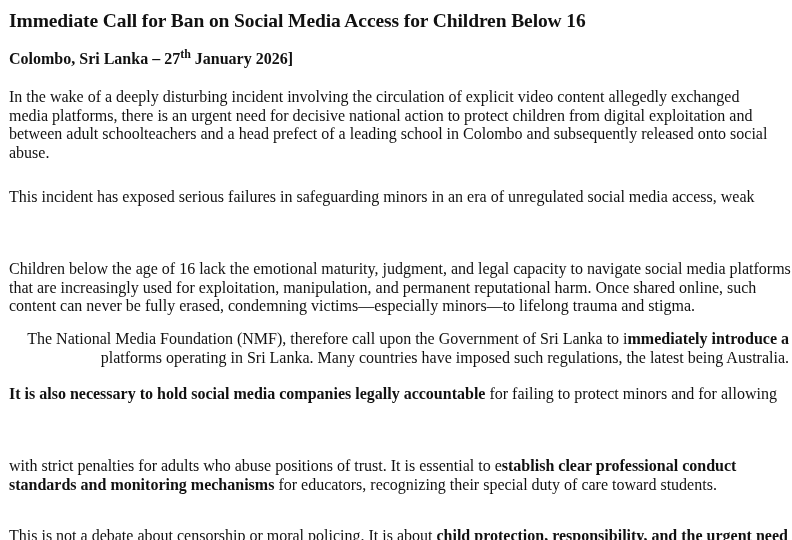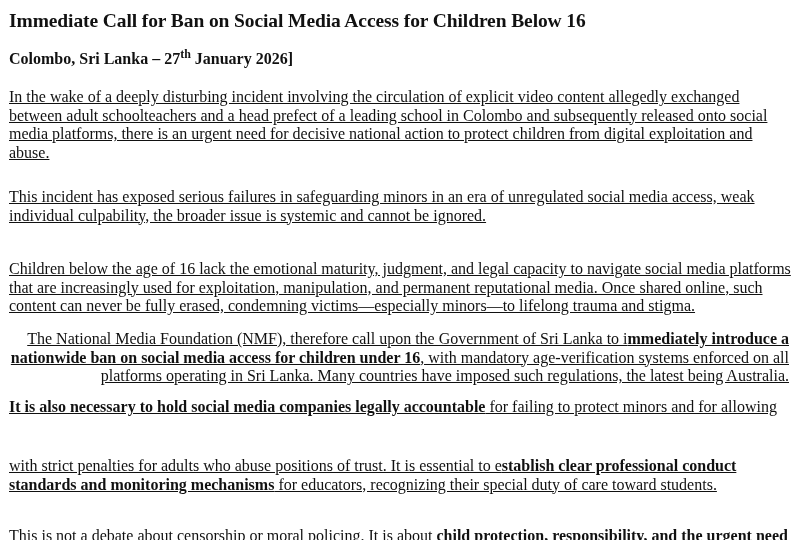--- a/index.html
+++ b/index.html
@@ -47,61 +47,58 @@
     .para {
       position: absolute;
       left: 0;
       width: 780px;
       font-size: 16px;
       line-height: 18.5px;
     }
     .line {
       display: block;
       white-space: nowrap;
-      text-decoration: underline;
     }
     b { font-weight: bold; }
     #p1 { top: 88px; }
     #p2 { top: 188px; }
     #p3 { top: 260px; }
     #p4 { top: 330px; text-align: right; }
-    #p5 { top: 398px; }
+    #p5 { top: 385px; }
     #p6 { top: 457px; }
     #p7 { top: 527px; }
   </style>
 </head>
 <body>
 
 <div class="page">
 
   <div class="title">Immediate Call for Ban on Social Media Access for Children Below 16</div>
 
   <div class="dateline"><span>Colombo, Sri Lanka – 27</span><sup>th</sup><span> January 2026]</span></div>
 
   <div class="para" id="p1">
     <span class="line">In the wake of a deeply disturbing incident involving the circulation of explicit video content allegedly exchanged</span>
+    <span class="line">media platforms, there is an urgent need for decisive national action to protect children from digital exploitation and</span>
     <span class="line">between adult schoolteachers and a head prefect of a leading school in Colombo and subsequently released onto social</span>
-    <span class="line">media platforms, there is an urgent need for decisive national action to protect children from digital exploitation and</span>
     <span class="line">abuse.</span>
   </div>
 
   <div class="para" id="p2">
     <span class="line">This incident has exposed serious failures in safeguarding minors in an era of unregulated social media access, weak</span>
-    <span class="line">individual culpability, the broader issue is systemic and cannot be ignored.</span>
   </div>
 
   <div class="para" id="p3">
     <span class="line">Children below the age of 16 lack the emotional maturity, judgment, and legal capacity to navigate social media platforms</span>
-    <span class="line">that are increasingly used for exploitation, manipulation, and permanent reputational media. Once shared online, such</span>
+    <span class="line">that are increasingly used for exploitation, manipulation, and permanent reputational harm. Once shared online, such</span>
     <span class="line">content can never be fully erased, condemning victims—especially minors—to lifelong trauma and stigma.</span>
   </div>
 
   <div class="para" id="p4">
     <span class="line"><span>The National Media Foundation (NMF), therefore call upon the Government of Sri Lanka to i</span><b>mmediately introduce a</b></span>
-    <span class="line"><b>nationwide ban on social media access for children under 16</b><span>, with mandatory age-verification systems enforced on all</span></span>
     <span class="line">platforms operating in Sri Lanka. Many countries have imposed such regulations, the latest being Australia.</span>
   </div>
 
   <div class="para" id="p5">
     <span class="line"><b>It is also necessary to hold social media companies legally accountable</b><span> for failing to protect minors and for allowing</span></span>
   </div>
 
   <div class="para" id="p6">
     <span class="line"><span>with strict penalties for adults who abuse positions of trust. It is essential to e</span><b>stablish clear professional conduct</b></span>
     <span class="line"><b>standards and monitoring mechanisms</b><span> for educators, recognizing their special duty of care toward students.</span></span>

